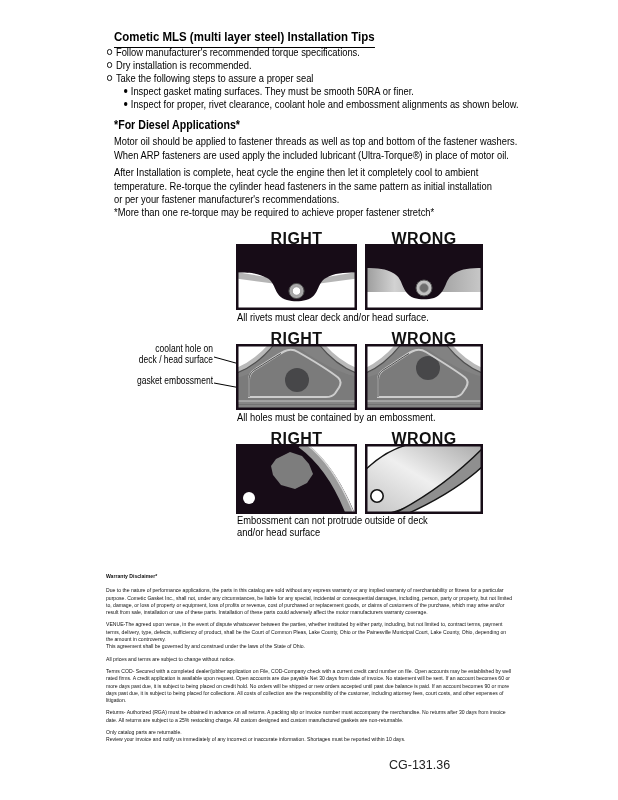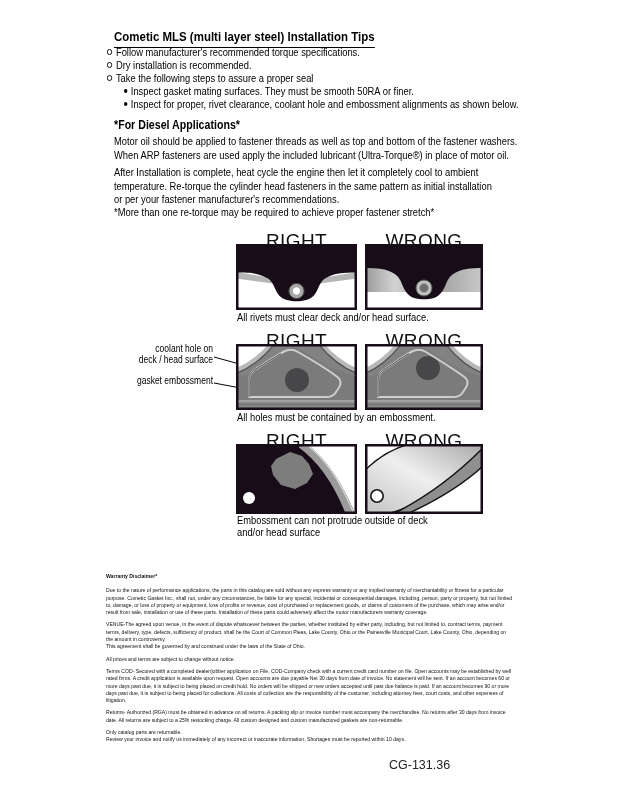--- a/index.html
+++ b/index.html
@@ -6,21 +6,21 @@
   body { width:618px; height:800px; font-family:"Liberation Sans", sans-serif; color:#000; }
   .page { position:relative; width:618px; height:800px; background:#fff; overflow:hidden; }
   .abs { position:absolute; }
   .narrowL { transform:scaleX(0.85); transform-origin:0 0; }
   .title { font-weight:bold; font-size:13.5px; border-bottom:1.6px solid #000; padding-bottom:2.5px; white-space:nowrap; }
   .bullet-line { display:flex; align-items:center; font-size:11px; white-space:nowrap; transform:scaleX(0.85); transform-origin:0 50%; }
   .o-marker { width:3.5px; height:3.5px; border:1px solid #000; border-radius:50%; display:inline-block; margin-right:5px; flex:0 0 auto; }
   .f-marker { width:4px; height:4px; background:#000; border-radius:50%; display:inline-block; margin-right:4px; flex:0 0 auto; }
   .heading2 { font-weight:bold; font-size:12.5px; white-space:nowrap; }
   .body-text { font-size:11px; line-height:13.5px; white-space:pre-line; }
-  .panel-label { font-size:19px; letter-spacing:0.4px; text-align:center; color:#111; }
+  .panel-label { font-size:16px; letter-spacing:0.4px; text-align:center; color:#111;font-weight:bold; }
   .caption { font-size:11px; line-height:11.5px; white-space:pre-line; }
   .ann { font-size:10px; line-height:10.5px; text-align:right; white-space:pre-line; transform:scaleX(0.85); transform-origin:100% 0; }
   .panel svg { display:block; }
   .fineprint { font-size:6px; line-height:7.3px; width:480px; transform:scaleX(0.85); transform-origin:0 0; color:#111; }
   .fineprint .fp-head { font-weight:bold; margin-bottom:7px; }
   .fineprint p { margin:0 0 5px 0; white-space:pre-line; }
   .footer-code { font-size:12.5px; color:#222; }
 </style>
 </head>
 <body>

